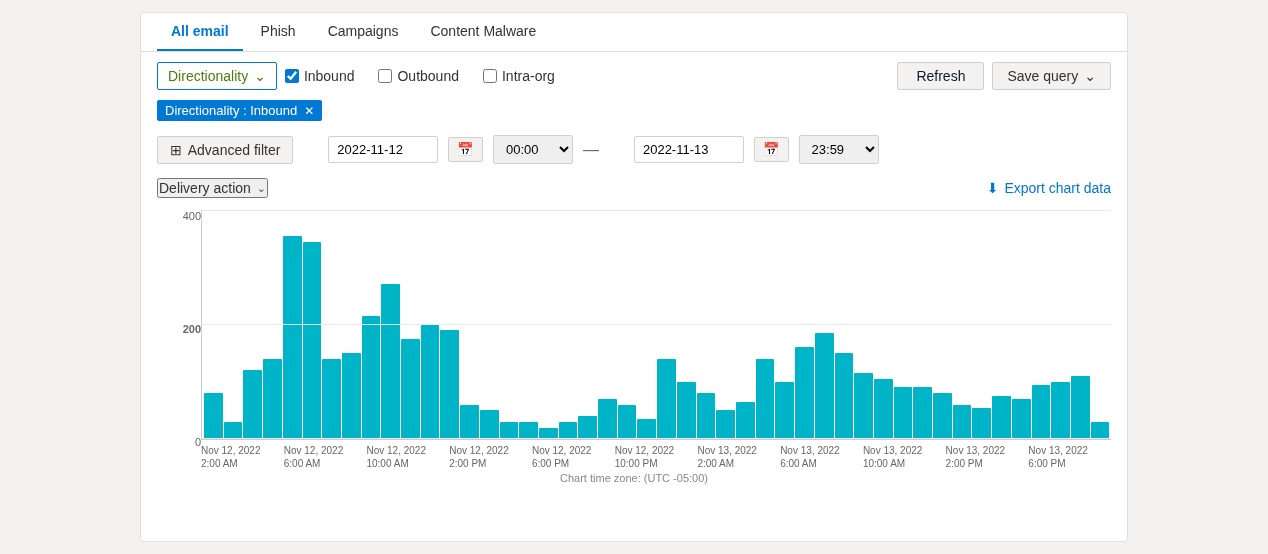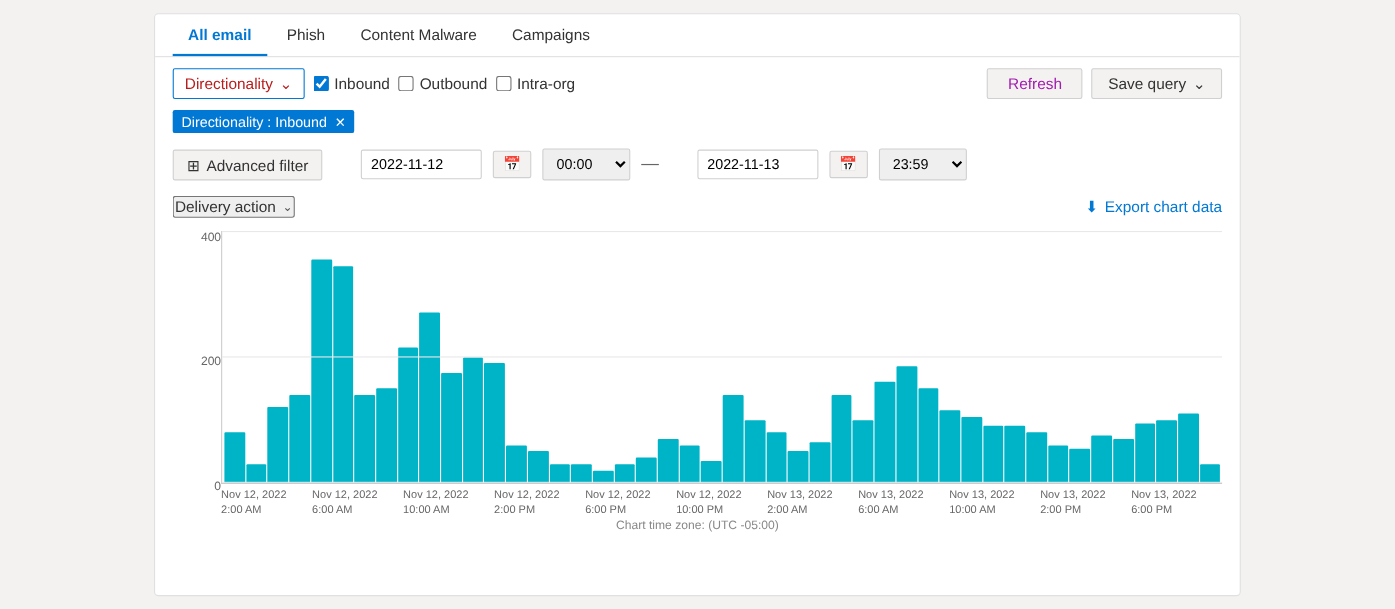--- a/index.html
+++ b/index.html
@@ -6,25 +6,25 @@
     body { font-family: 'Segoe UI', Arial, sans-serif; font-size: 14px; background: #f3f2f1; display: flex; justify-content: center; align-items: center; min-height: 100vh; }
     .container { background: #fff; border: 1px solid #e0e0e0; border-radius: 4px; width: 988px; min-height: 530px; padding: 0; overflow: hidden; }
     
     
     .tabs { display: flex; border-bottom: 1px solid #e0e0e0; padding: 0 16px; gap: 4px; }
     .tab { padding: 10px 14px; cursor: pointer; font-size: 14px; color: #333; border-bottom: 2px solid transparent; white-space: nowrap; }
     .tab.active { color: #0078d4; border-bottom: 2px solid #0078d4; font-weight: 600; }
 
     
     .filter-row { display: flex; align-items: center; padding: 10px 16px; gap: 8px; flex-wrap: wrap; }
-    .directionality-btn { display: flex; align-items: center; gap: 6px; border: 1px solid #0078d4; color: #b91c1c; background: #fff; padding: 5px 10px; border-radius: 2px; cursor: pointer; font-size: 14px; }
-    .checkbox-group { display: flex; align-items: center; gap: 8px; flex: 1; }
+    .directionality-btn { display: flex; align-items: center; gap: 6px; border: 1px solid #0078d4; color: #4d7c0f; background: #fff; padding: 5px 10px; border-radius: 2px; cursor: pointer; font-size: 14px; }
+    .checkbox-group { display: flex; align-items: center; gap: 24px; flex: 1; }
     .checkbox-item { display: flex; align-items: center; gap: 5px; cursor: pointer; font-size: 14px; color: #333; }
     .checkbox-item input[type="checkbox"] { width: 14px; height: 14px; accent-color: #0078d4; }
-    .refresh-btn { padding: 5px 18px; background: #f3f2f1; border: 1px solid #d0d0d0; border-radius: 2px; cursor: pointer; font-size: 14px; color: #a21caf; }
+    .refresh-btn { padding: 5px 18px; background: #f3f2f1; border: 1px solid #d0d0d0; border-radius: 2px; cursor: pointer; font-size: 14px; color: #0f172a; }
     .save-query-btn { display: flex; align-items: center; gap: 6px; padding: 5px 14px; background: #f3f2f1; border: 1px solid #d0d0d0; border-radius: 2px; cursor: pointer; font-size: 14px; color: #333; }
 
     
     .tag-row { padding: 0 16px 8px 16px; }
     .tag { display: inline-flex; align-items: center; gap: 5px; background: #0078d4; color: #fff; font-size: 13px; padding: 3px 8px; border-radius: 2px; }
     .tag .close { cursor: pointer; font-size: 12px; margin-left: 2px; }
 
     
     .adv-filter-row { display: flex; align-items: center; padding: 6px 16px; gap: 10px; }
     .adv-filter-btn { display: flex; align-items: center; gap: 6px; padding: 5px 12px; background: #f3f2f1; border: 1px solid #d0d0d0; border-radius: 2px; cursor: pointer; font-size: 14px; color: #333; }
@@ -54,22 +54,22 @@
     .chart-footer { text-align: center; font-size: 11px; color: #888; padding: 2px 0; }
   </style>
 </head>
 <body>
 
 <div class="container">
 
   <div class="tabs">
     <div class="tab active">All email</div>
     <div class="tab">Phish</div>
+    <div class="tab">Campaigns</div>
     <div class="tab">Content Malware</div>
-    <div class="tab">Campaigns</div>
   </div>
 
   <div class="filter-row">
     <button class="directionality-btn">
       <span>Directionality</span>
       <span>⌄</span>
     </button>
     <div class="checkbox-group">
       <label class="checkbox-item">
         <input type="checkbox" checked="" style="">
@@ -128,21 +128,21 @@
     <button class="export-btn">
       <span class="export-icon">⬇</span>
       <span>Export chart data</span>
     </button>
   </div>
 
   <div class="chart-area">
     <div class="chart-container">
       <div style="display:flex;flex-direction:column;align-items:flex-end;width:44px;padding-bottom:22px;padding-top:0;justify-content:space-between;">
         <span style="font-size:11px;color:#666;">400</span>
-        <span style="font-size:11px;color:#666;">200</span>
+        <span style="font-size:11px;color:#666;font-weight:bold;">200</span>
         <span style="font-size:11px;color:#666;">0</span>
       </div>
       <div class="chart-inner">
         <div class="bars-area" id="bars-area">
           <div class="grid-lines">
             <div class="grid-line"></div>
             <div class="grid-line"></div>
             <div class="grid-line"></div>
           </div>
           <div class="bars-row" id="bars-row">

